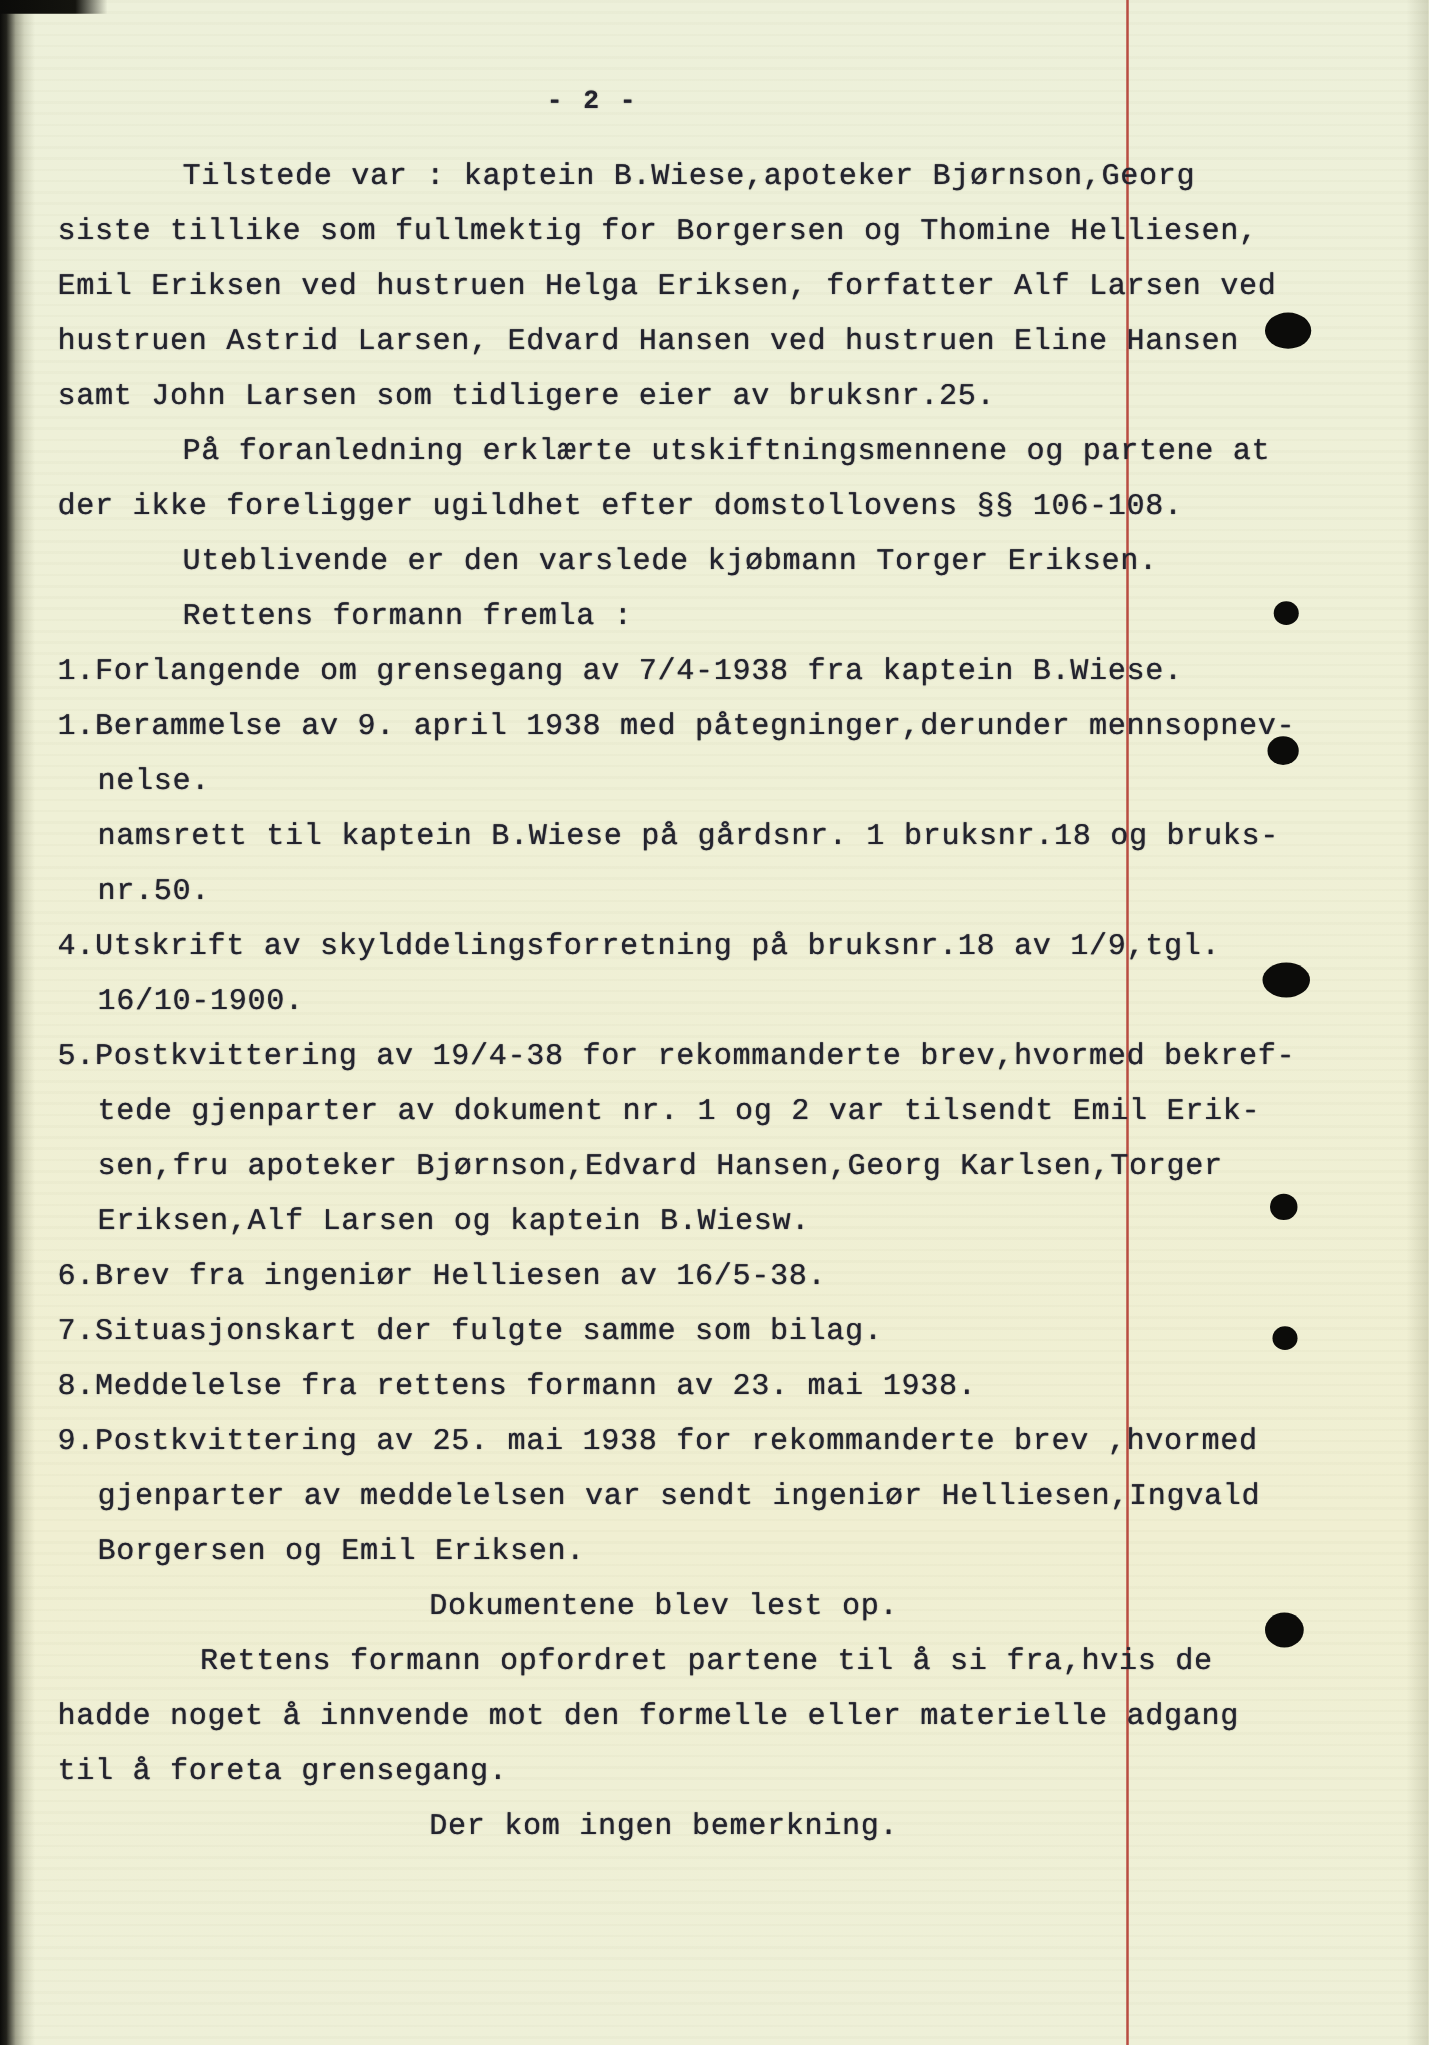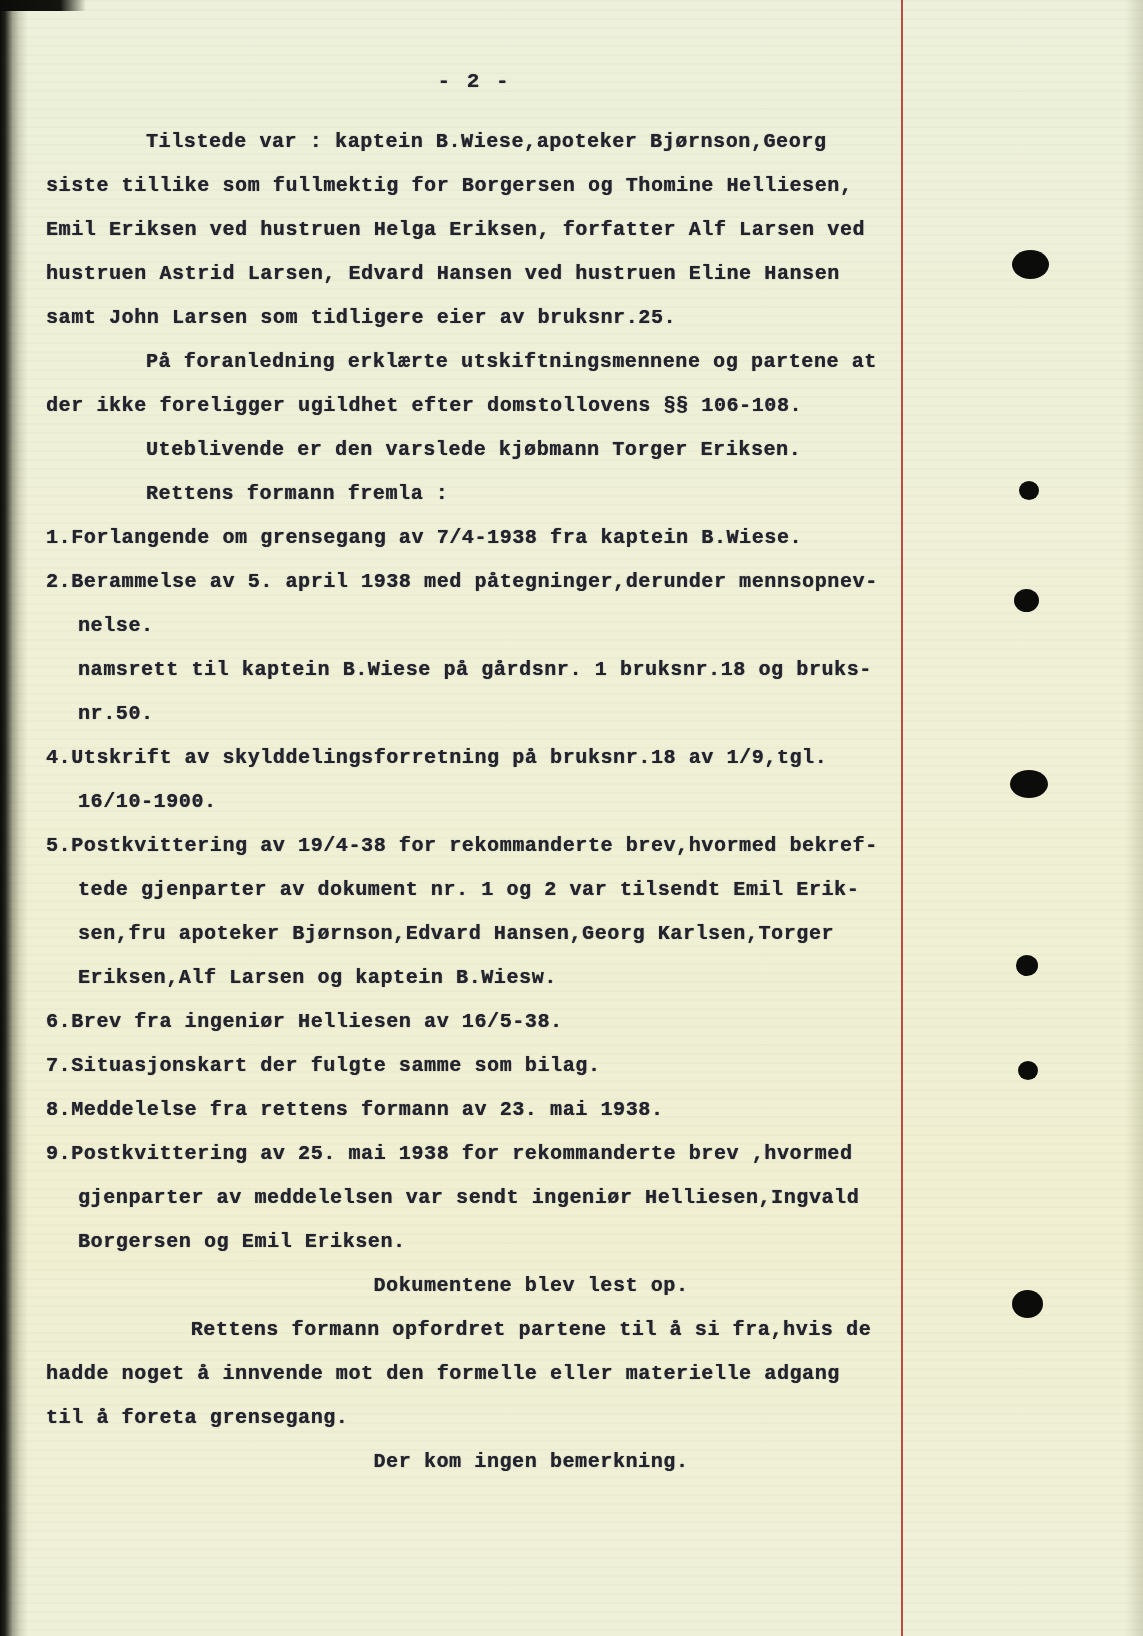--- a/index.html
+++ b/index.html
@@ -78,22 +78,22 @@
     font-size: 21px;
     font-weight: bold;
     letter-spacing: 2px;
     text-shadow: 0 0 1px rgba(35,35,46,0.75);
     margin-bottom: 16px;
   }
 
   .line {
     height: 44px;
     line-height: 44px;
-    font-size: 20px;
-    font-weight: bold;
+    font-size: 24px;
+    font-weight: normal;
     letter-spacing: 0.6px;
     white-space: nowrap;
     text-shadow: 0 0 1px rgba(35,35,46,0.7), 0.4px 0.4px 0 rgba(35,35,46,0.35);
   }
 
   
   .para.body .line.first { padding-left: 100px; }
   .para.body .line.cont  { padding-left: 0; }
   .para.list .line.first { padding-left: 0; }
   .para.list .line.cont  { padding-left: 32px; }
@@ -135,21 +135,21 @@
         <div class="para body">
           <div class="line first">Uteblivende er den varslede kjøbmann Torger Eriksen.</div>
         </div>
         <div class="para body">
           <div class="line first">Rettens formann fremla :</div>
         </div>
         <div class="para list">
           <div class="line first">1.Forlangende om grensegang av 7/4-1938 fra kaptein B.Wiese.</div>
         </div>
         <div class="para list">
-          <div class="line first">2.Berammelse av 5. april 1938 med påtegninger,derunder mennsopnev-</div>
+          <div class="line first">1.Berammelse av 9. april 1938 med påtegninger,derunder mennsopnev-</div>
           <div class="line cont">nelse.</div>
         </div>
         <div class="para list">
           <div class="line cont">namsrett til kaptein B.Wiese på gårdsnr. 1 bruksnr.18 og bruks-</div>
           <div class="line cont">nr.50.</div>
         </div>
         <div class="para list">
           <div class="line first">4.Utskrift av skylddelingsforretning på bruksnr.18 av 1/9,tgl.</div>
           <div class="line cont">16/10-1900.</div>
         </div>

